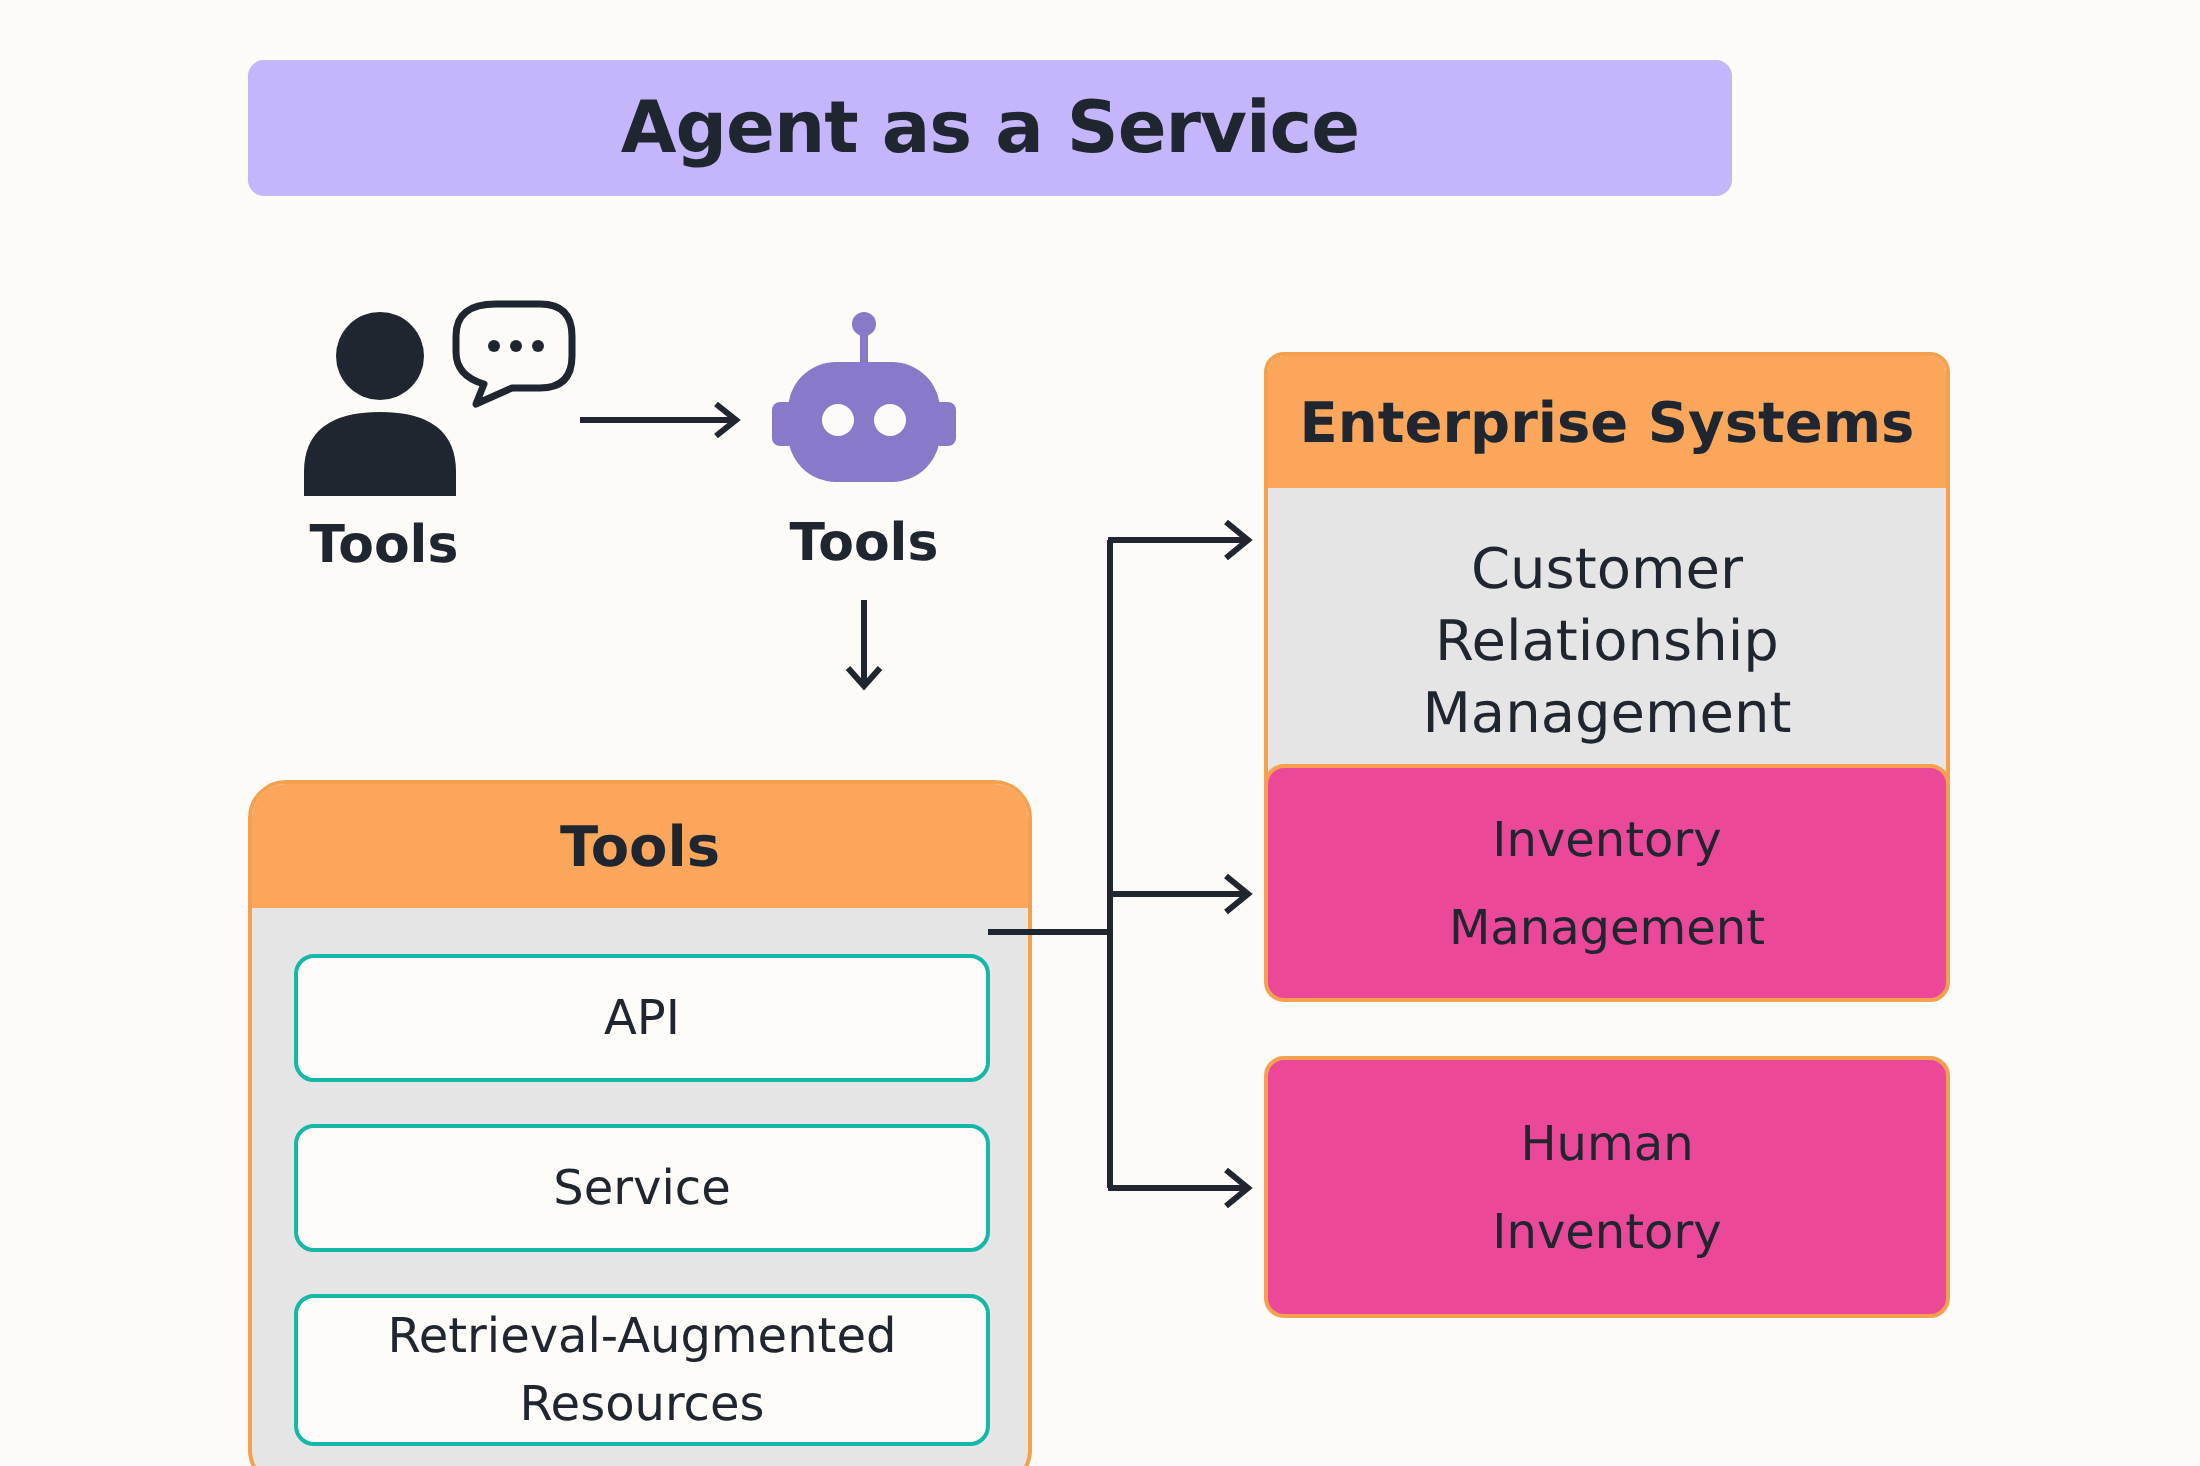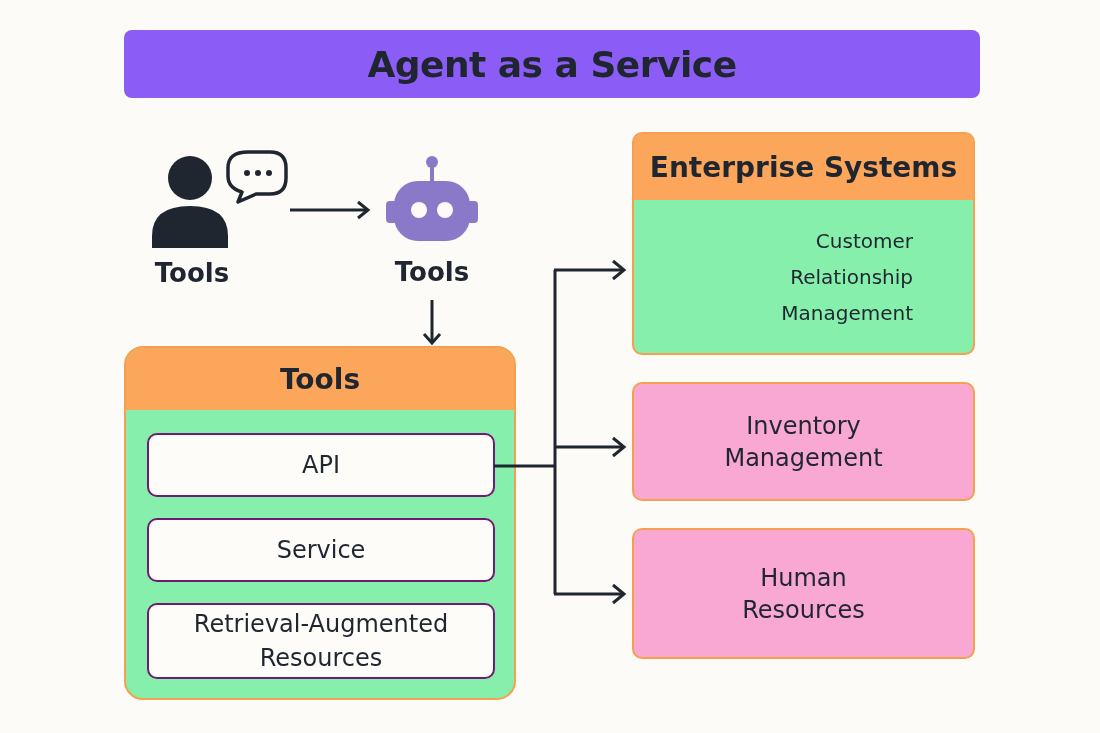--- a/index.html
+++ b/index.html
@@ -2,41 +2,41 @@
 <html><head>
 <meta charset="utf-8">
 <style>
   html, body { margin: 0; padding: 0; }
   body {
     width: 1100px; height: 733px; background: #fcfbf7; position: relative; overflow: hidden;
     font-family: "DejaVu Sans", "Liberation Sans", sans-serif; color: #1f2630;
   }
   .abs { position: absolute; }
   .title-bar {
-    left: 124px; top: 30px; width: 856px; height: 68px; background: #8b5cf6;
+    left: 124px; top: 30px; width: 742px; height: 68px; background: #c4b5fd;
     border-radius: 8px; display: flex; align-items: center; justify-content: center;
     font-size: 36px; font-weight: bold; letter-spacing: -0.5px; color: #1f2630;
   }
   .label { font-size: 26px; font-weight: bold; text-align: center; }
   .panel {
-    border: 2px solid #f5a04f; border-radius: 10px; background: #86efac; overflow: hidden; box-sizing: border-box;
+    border: 2px solid #f5a04f; border-radius: 10px; background: #e5e5e5; overflow: hidden; box-sizing: border-box; margin-top: 44px;
   }
   .panel-head {
     background: #fba65a; display: flex; align-items: center; justify-content: center;
     font-weight: bold; font-size: 28px; color: #1f2630;
   }
   .tool-item {
-    position: absolute; left: 21px; width: 348px; border: 2px solid #701a75; border-radius: 10px;
+    position: absolute; left: 21px; width: 348px; border: 2px solid #14b8a6; border-radius: 10px;
     box-sizing: border-box; display: flex; align-items: center; justify-content: center; text-align: center;
     font-size: 24px; line-height: 34px; background: #fdfcf9;
   }
   .ent-box {
-    border: 2px solid #f5a04f; border-radius: 10px; background: #f9a8d4; box-sizing: border-box;
+    border: 2px solid #f5a04f; border-radius: 10px; background: #ec4899; box-sizing: border-box;
     display: flex; align-items: center; justify-content: center; text-align: center;
-    font-size: 24px; line-height: 32px; color: #1f2630;
+    font-size: 24px; line-height: 44px; color: #1f2630;
   }
   svg.conn { position: absolute; left: 0; top: 0; pointer-events: none; }
 </style>
 </head>
 <body>
 
 <div class="abs title-bar">Agent as a Service</div>
 
 <svg class="abs" style="left:148px;top:148px" width="145" height="102" viewBox="0 0 145 102">
   <circle cx="42" cy="30" r="22" fill="#1f2630"></circle>
@@ -90,17 +90,17 @@
     <polyline points="613,438 624,447 613,456" fill="none" stroke="#1f2630" stroke-width="3"></polyline>
   </g>
   <g>
     <line x1="554" y1="594" x2="624" y2="594" stroke="#1f2630" stroke-width="3"></line>
     <polyline points="613,585 624,594 613,603" fill="none" stroke="#1f2630" stroke-width="3"></polyline>
   </g>
 </svg>
 
 <div class="abs panel" style="left:632px;top:132px;width:343px;height:223px;">
   <div class="panel-head" style="height:66px;">Enterprise Systems</div>
-  <div style="display:flex;align-items:center;justify-content:center;height:153px;text-align:right;font-size:20px;line-height:36px;padding:0 60px;">Customer Relationship Management</div>
+  <div style="display:flex;align-items:center;justify-content:center;height:153px;text-align:center;font-size:28px;line-height:36px;padding:0 60px;">Customer Relationship Management</div>
 </div>
 
 <div class="abs ent-box" style="left:632px;top:382px;width:343px;height:119px;padding:0 70px;">Inventory Management</div>
-<div class="abs ent-box" style="left:632px;top:528px;width:343px;height:131px;padding:0 80px;">Human Resources</div>
+<div class="abs ent-box" style="left:632px;top:528px;width:343px;height:131px;padding:0 80px;">Human Inventory</div>
 
 </body></html>

